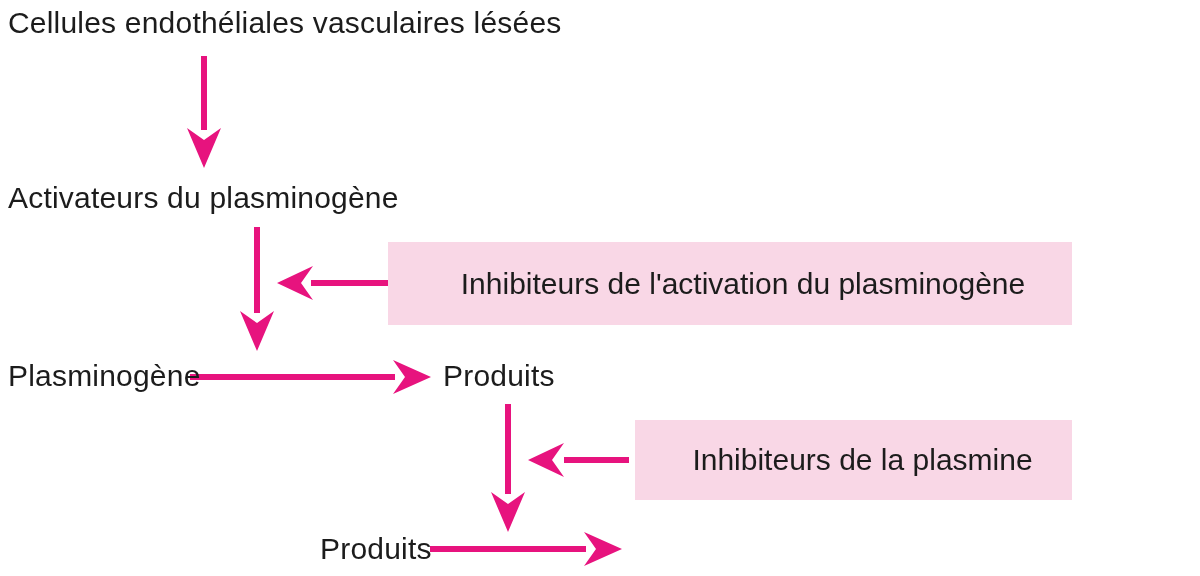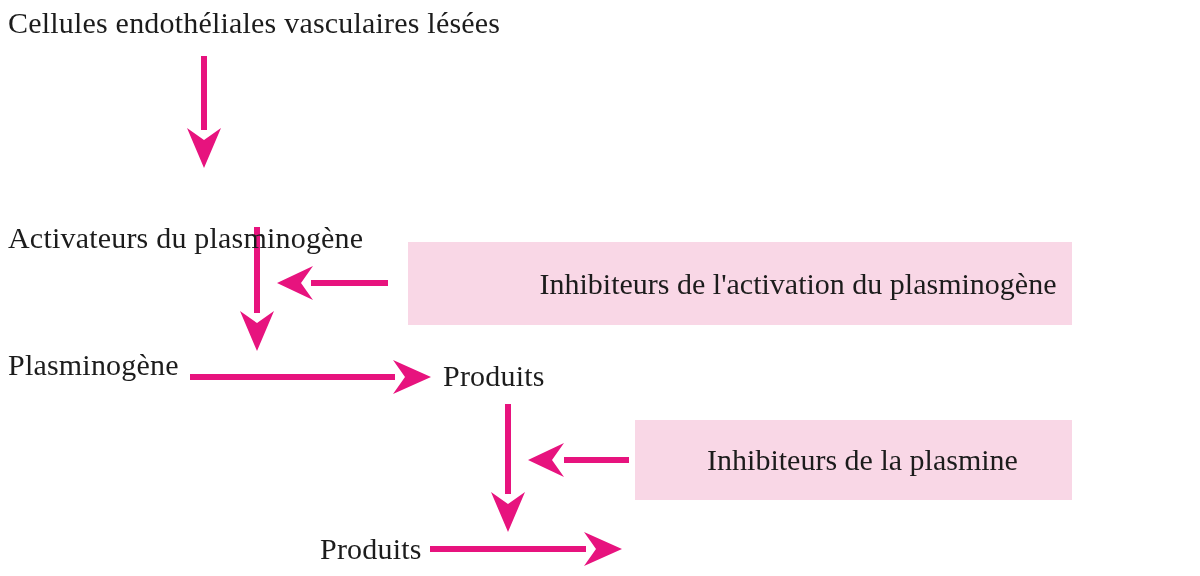--- a/index.html
+++ b/index.html
@@ -5,21 +5,21 @@
   html, body {
     margin: 0;
     padding: 0;
     background: #ffffff;
   }
   .stage {
     position: relative;
     width: 1072px;
     height: 576px;
     background: var(--bg, #ffffff);
-    font-family: Liberation Serif, serif;
+    font-family: Liberation Sans, sans-serif;
     overflow: hidden;
   }
   .label {
     position: absolute;
     font-size: 30px;
     font-weight: 500;
     color: var(--text, #1c1c1c);
     white-space: nowrap;
     line-height: 1.15;
     letter-spacing: 0.2px;
@@ -85,25 +85,25 @@
     </g>
 
     <g>
       <rect x="430" y="546" width="156" height="6"></rect>
       <polygon points="584,532 622,549 584,566 596,549"></polygon>
     </g>
   </svg>
 
   <div class="label" style="left:8px; top:6px;">Cellules endothéliales vasculaires lésées</div>
 
-  <div class="label" style="left:8px; top:181px;margin-top:40px;">Activateurs du plasminogène</div>
+  <div class="label" style="left:8px; top:181px;">Activateurs du plasminogène</div>
 
-  <div class="ibox" style="left:408px; top:242px; width:710px; height:83px;padding-left:35px;">Inhibiteurs de l'activation du plasminogène</div>
+  <div class="ibox" style="left:388px; top:242px; width:710px; height:83px;">Inhibiteurs de l'activation du plasminogène</div>
 
-  <div class="label" style="left:8px; top:348px;">Plasminogène</div>
+  <div class="label" style="left:8px; top:359px;">Plasminogène</div>
 
   <div class="label" style="left:443px; top:359px;">Produits</div>
 
   <div class="ibox" style="left:627px; top:420px; width:455px; height:80px;margin-left:8px;">Inhibiteurs de la plasmine</div>
 
   <div class="label" style="left:320px; top:532px;">Produits</div>
 
 
 </div>
 

